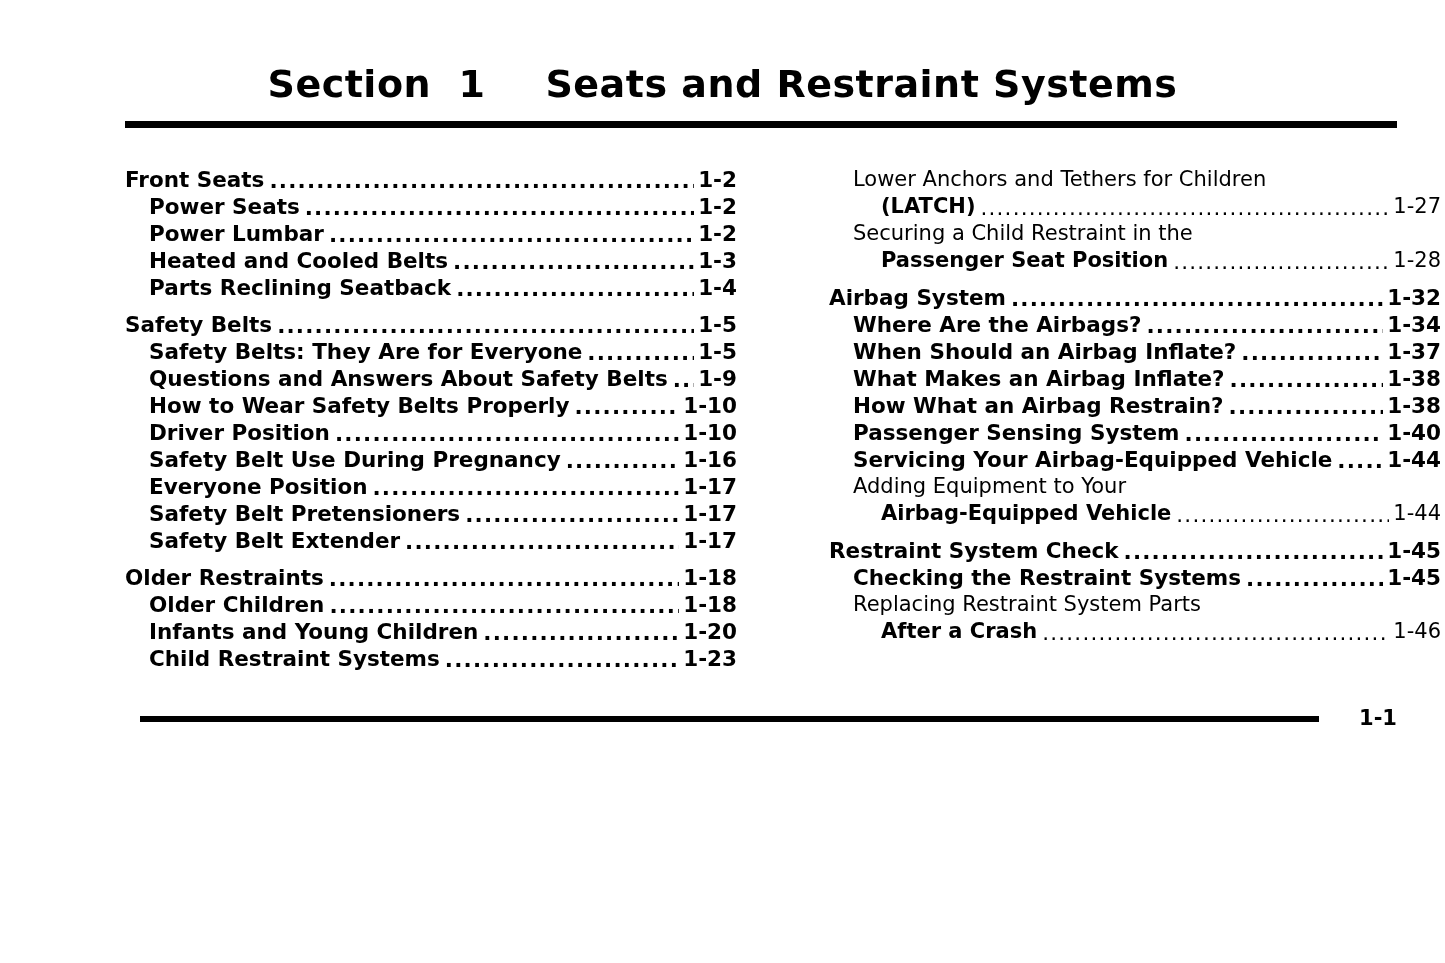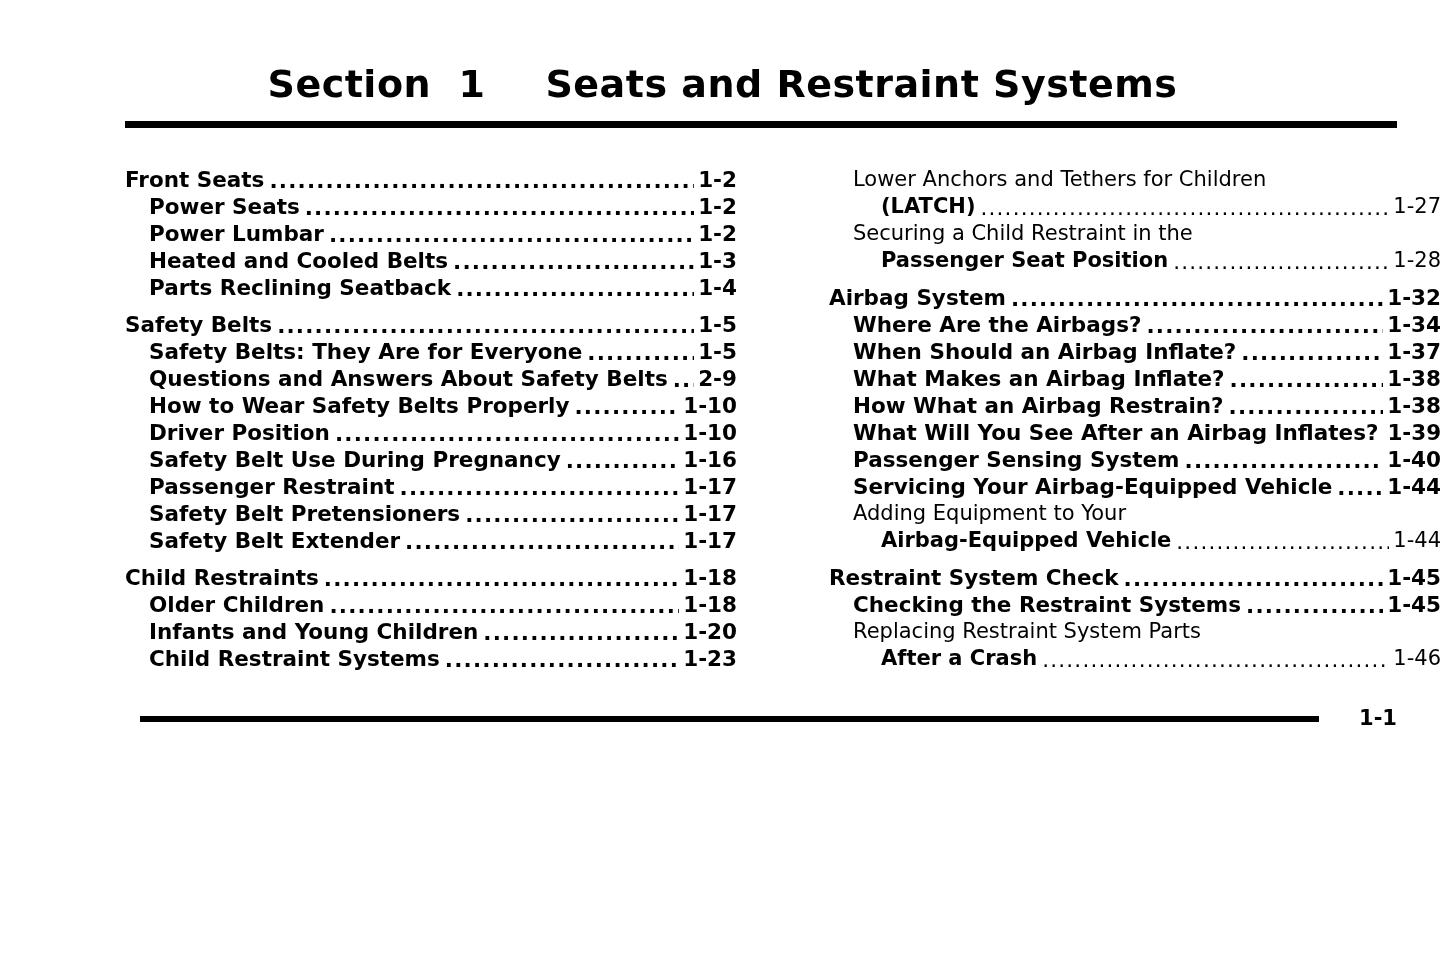--- a/index.html
+++ b/index.html
@@ -189,54 +189,54 @@
           <span class="page-num">1-5</span>
         </div>
         <div class="entry level2">
           <span class="label">Safety Belts: They Are for Everyone</span>
           <span class="leader"></span>
           <span class="page-num">1-5</span>
         </div>
         <div class="entry level2">
           <span class="label">Questions and Answers About Safety Belts</span>
           <span class="leader"></span>
-          <span class="page-num">2-9</span>
+          <span class="page-num">1-9</span>
         </div>
         <div class="entry level2">
           <span class="label">How to Wear Safety Belts Properly</span>
           <span class="leader"></span>
           <span class="page-num">1-10</span>
         </div>
         <div class="entry level2">
           <span class="label">Driver Position</span>
           <span class="leader"></span>
           <span class="page-num">1-10</span>
         </div>
         <div class="entry level2">
           <span class="label">Safety Belt Use During Pregnancy</span>
           <span class="leader"></span>
           <span class="page-num">1-16</span>
         </div>
         <div class="entry level2">
-          <span class="label">Passenger Restraint</span>
+          <span class="label">Everyone Position</span>
           <span class="leader"></span>
           <span class="page-num">1-17</span>
         </div>
         <div class="entry level2">
           <span class="label">Safety Belt Pretensioners</span>
           <span class="leader"></span>
           <span class="page-num">1-17</span>
         </div>
         <div class="entry level2">
           <span class="label">Safety Belt Extender</span>
           <span class="leader"></span>
           <span class="page-num">1-17</span>
         </div>
         <div class="entry level1">
-          <span class="label">Child Restraints</span>
+          <span class="label">Older Restraints</span>
           <span class="leader"></span>
           <span class="page-num">1-18</span>
         </div>
         <div class="entry level2">
           <span class="label">Older Children</span>
           <span class="leader"></span>
           <span class="page-num">1-18</span>
         </div>
         <div class="entry level2">
           <span class="label">Infants and Young Children</span>
@@ -281,25 +281,20 @@
           <span class="label">What Makes an Airbag Inflate?</span>
           <span class="leader"></span>
           <span class="page-num">1-38</span>
         </div>
         <div class="entry level2">
           <span class="label">How What an Airbag Restrain?</span>
           <span class="leader"></span>
           <span class="page-num">1-38</span>
         </div>
         <div class="entry level2">
-          <span class="label">What Will You See After an Airbag Inflates?</span>
-          <span class="leader"></span>
-          <span class="page-num">1-39</span>
-        </div>
-        <div class="entry level2">
           <span class="label">Passenger Sensing System</span>
           <span class="leader"></span>
           <span class="page-num">1-40</span>
         </div>
         <div class="entry level2">
           <span class="label">Servicing Your Airbag-Equipped Vehicle</span>
           <span class="leader"></span>
           <span class="page-num">1-44</span>
         </div>
         <div class="wrapline level2">Adding Equipment to Your</div>

